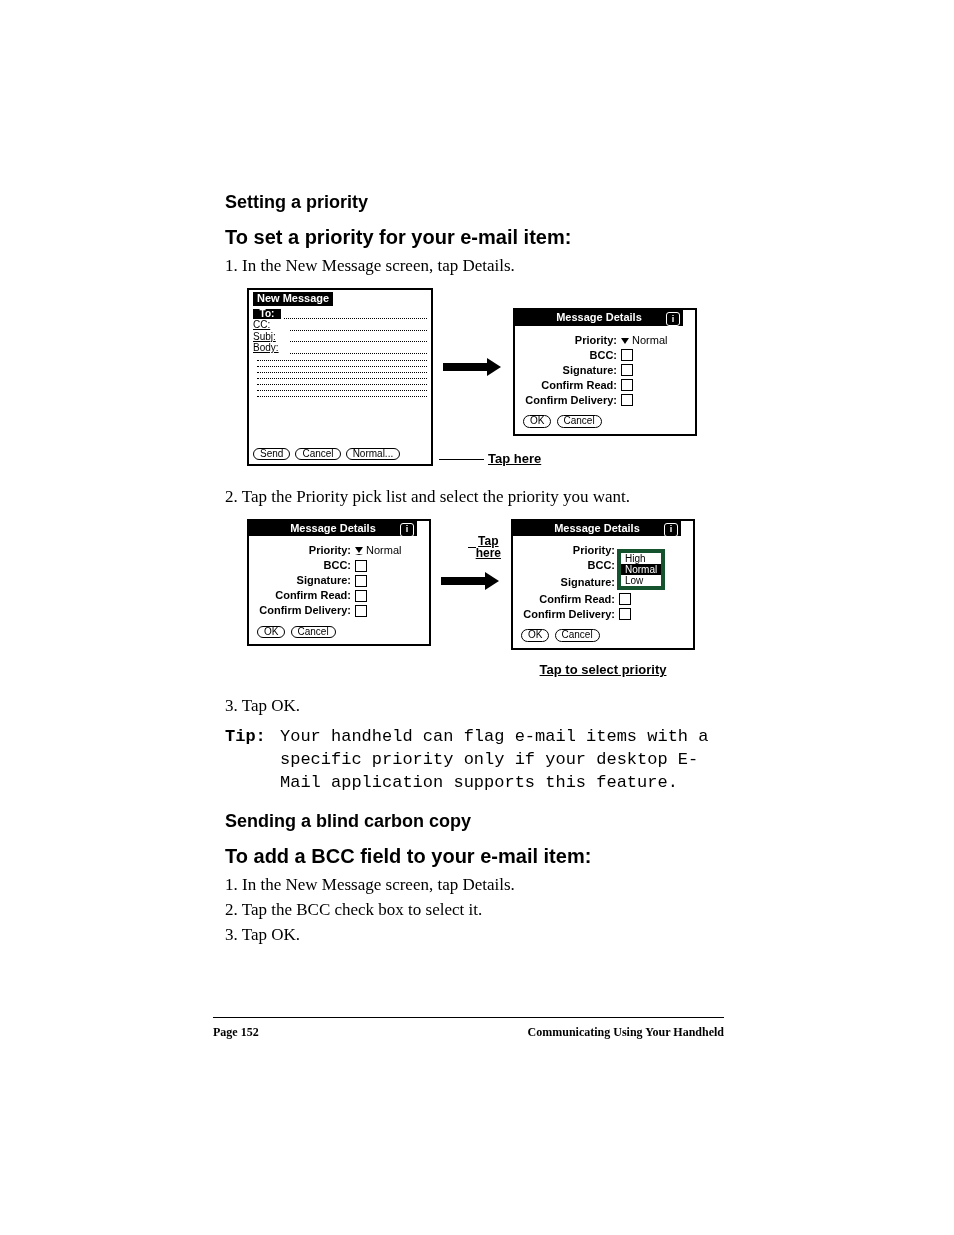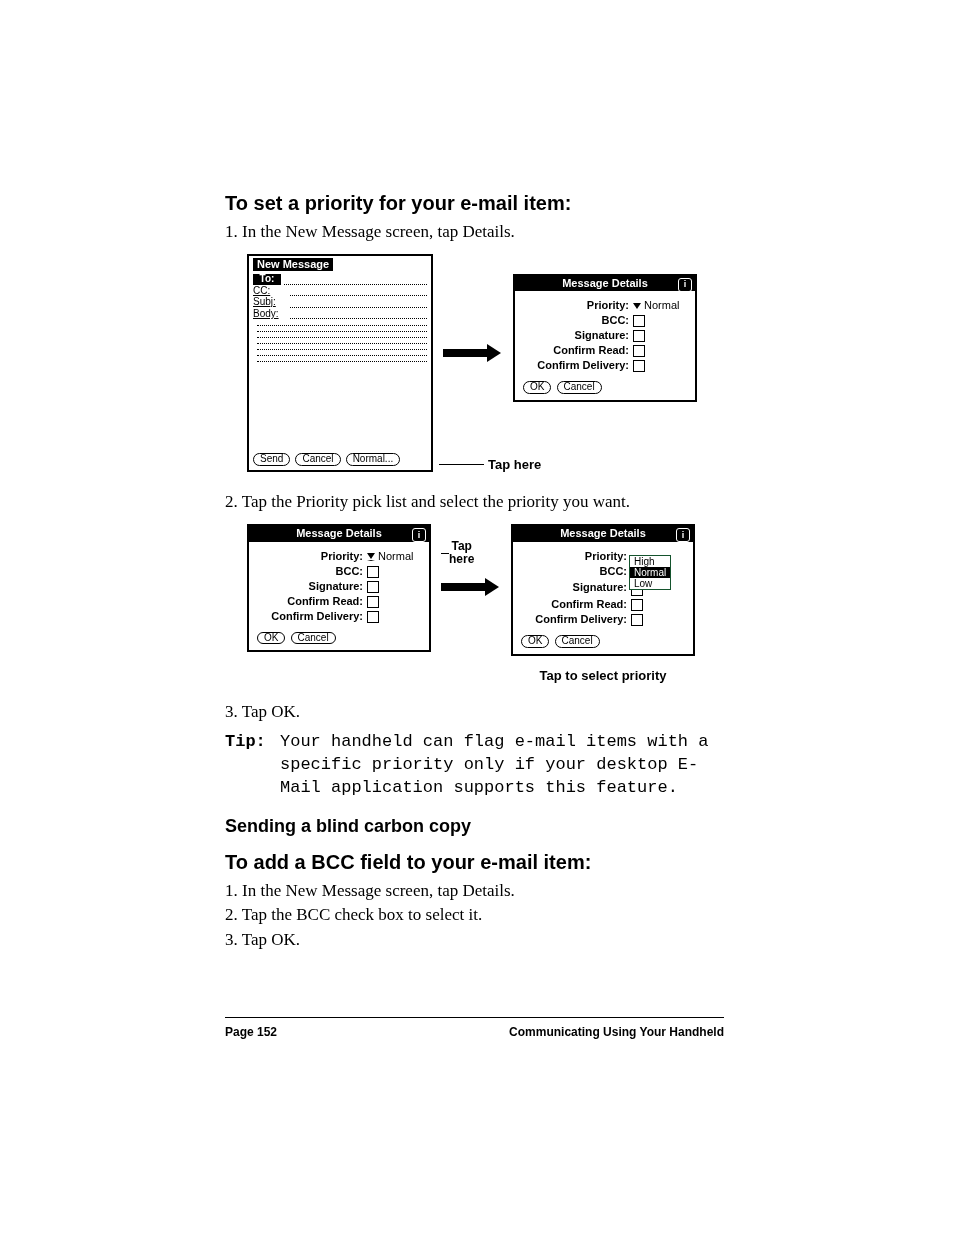--- a/index.html
+++ b/index.html
@@ -63,22 +63,22 @@
 
   
   .palm {
     border: 2px solid #000;
     font-family: Arial, Helvetica, sans-serif;
     font-size: 11px;
     line-height: 1.05;
     box-sizing: border-box;
     background:#fff;
   }
-  .palm.new-msg { width: 186px; height: 218px; padding: 2px 4px 4px 4px; }
-  .palm.details { width: 184px; padding: 0 0 6px 0; }
+  .palm.new-msg { width: 186px; height: 178px; padding: 2px 4px 4px 4px; }
+  .palm.details { width: 184px; padding: 0 12px 6px 0; }
 
   .title-tab {
     display:inline-block;
     background:#000;
     color:#fff;
     font-weight:bold;
     padding:1px 4px;
     font-size:11px;
   }
   .dialog-title {
@@ -151,21 +151,21 @@
     border-top:6px solid #000;
     margin-right:3px;
     display:inline-block;
   }
   .chk {
     width:10px; height:10px; border:1px solid #000; display:inline-block;
   }
   .det-buttons { padding:6px 0 0 8px; }
 
   .dropdown-open {
-    border:1px solid #14532d;
+    border:4px solid #14532d;
     font-size:10px;
     line-height:1.1;
     display:inline-block;
     background:#fff;
   }
   .dropdown-open .opt { padding:0 4px; white-space:nowrap; }
   .dropdown-open .opt.sel { background:#000; color:#fff; }
 
   
   .arrow {
@@ -179,52 +179,54 @@
     width:0;height:0;
     border-top:9px solid transparent;
     border-bottom:9px solid transparent;
     border-left:14px solid #000;
   }
 
   .callout {
     font-family: Arial, Helvetica, sans-serif;
     font-weight:800;
     font-size:13px;
+    text-decoration:underline;
   }
   .callout.small { font-size:12px; line-height:1.05; text-align:center;}
   .callout-line {
     border-top:1px solid #000;
     width:45px;
     margin: 0 4px;
     align-self:center;
   }
 
   
   .footer {
     position:absolute;
-    left:225px; right:230px;
+    left:213px; right:230px;
     bottom:195px;
-    font-family: Liberation Sans, sans-serif;
+    font-family: Liberation Serif, serif;
   }
   .footer-rule {
     border-top:1px solid #000;
     margin-bottom:6px;
   }
   .footer-row {
     display:flex;
     justify-content:space-between;
     font-size:12px;
     font-weight:800;
   }
 </style>
 </head>
 <body>
 
 <div class="page">
 
+  <h2 class="section">Setting a priority</h2>
   <div class="subhead">To set a priority for your e-mail item:</div>
   <ol class="steps">
     <li>1.  In the New Message screen, tap Details.</li>
   </ol>
 
   <div class="fig-row" style="align-items:flex-start;">
 
     <div style="display:flex; flex-direction:column;">
       <div class="palm new-msg" style="display:flex; flex-direction:column;">
         <div><span class="title-tab">New Message</span></div>
@@ -363,21 +365,21 @@
               <span class="chk"></span>
             </span>
           </div>
       </div>
       <div class="det-buttons">
         <span class="pbtn">OK</span>
         <span class="pbtn">Cancel</span>
       </div>
     </div>
 
-    <div style="display:flex; flex-direction:column; align-items:flex-start;">
+    <div style="display:flex; flex-direction:column; align-items:flex-end;">
       <div style="display:flex; align-items:center; margin:16px 0 14px 0;">
         <div style="border-top:1px solid #000; width:8px;"></div>
         <div class="callout small">
           <span>Tap</span><br><span>here</span>
         </div>
       </div>
       <div class="arrow">
           <div class="shaft"></div>
           <div class="head"></div>
         </div>

